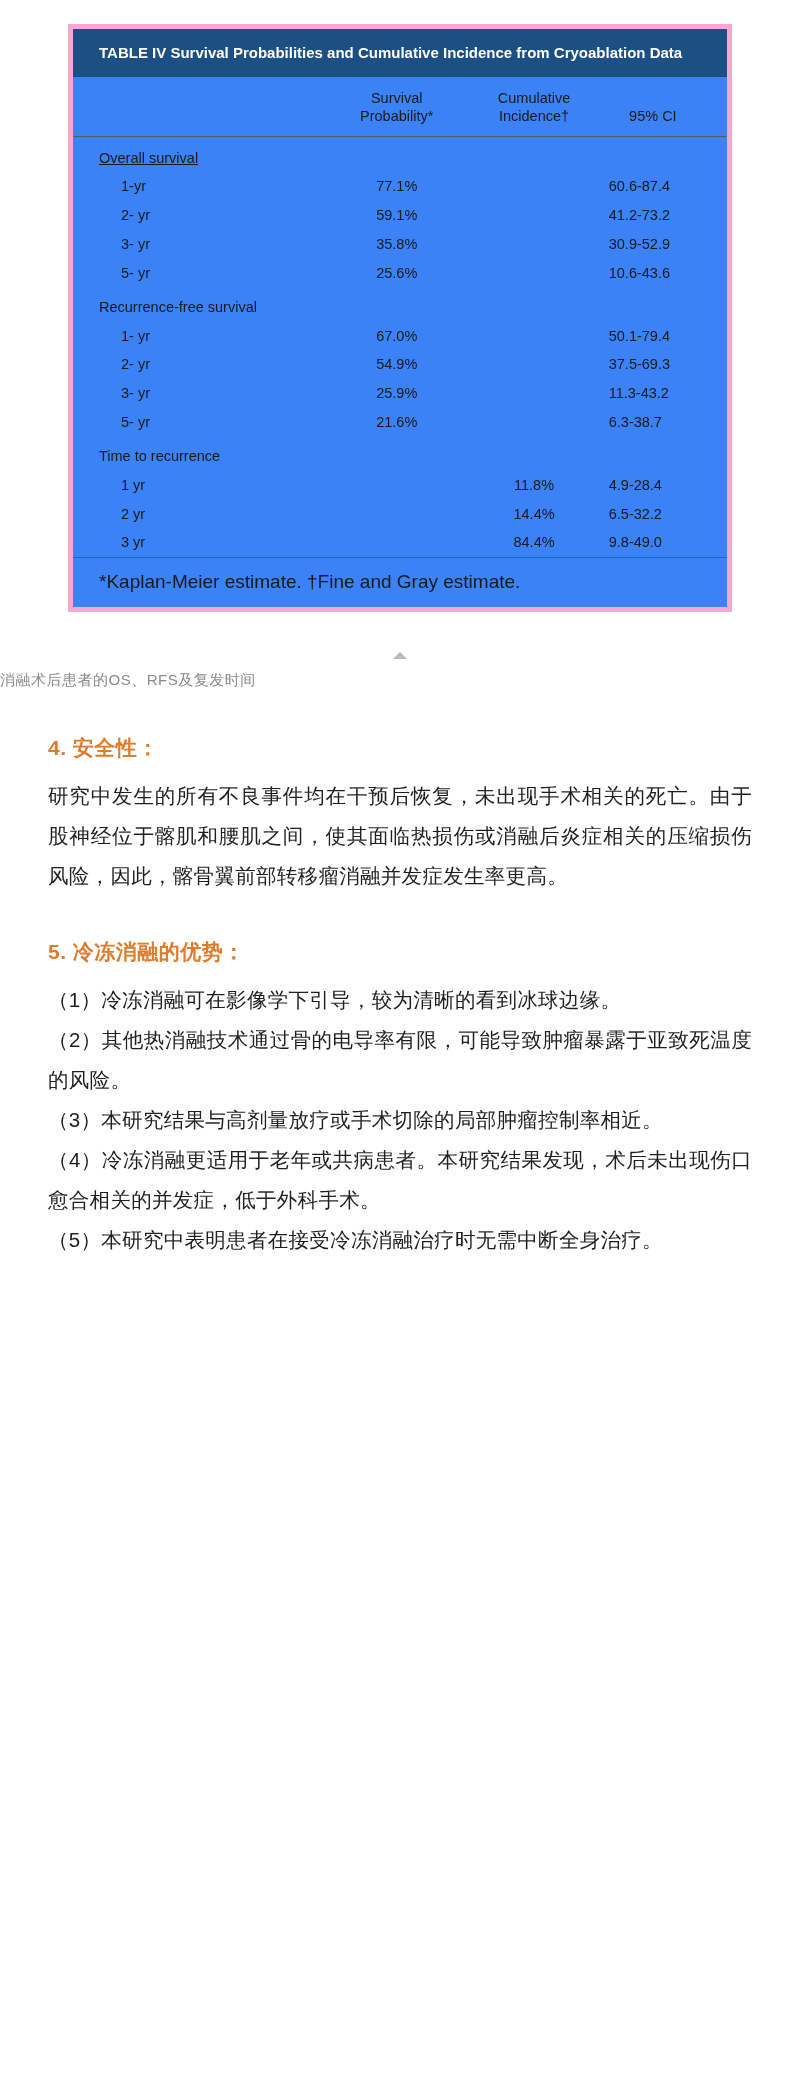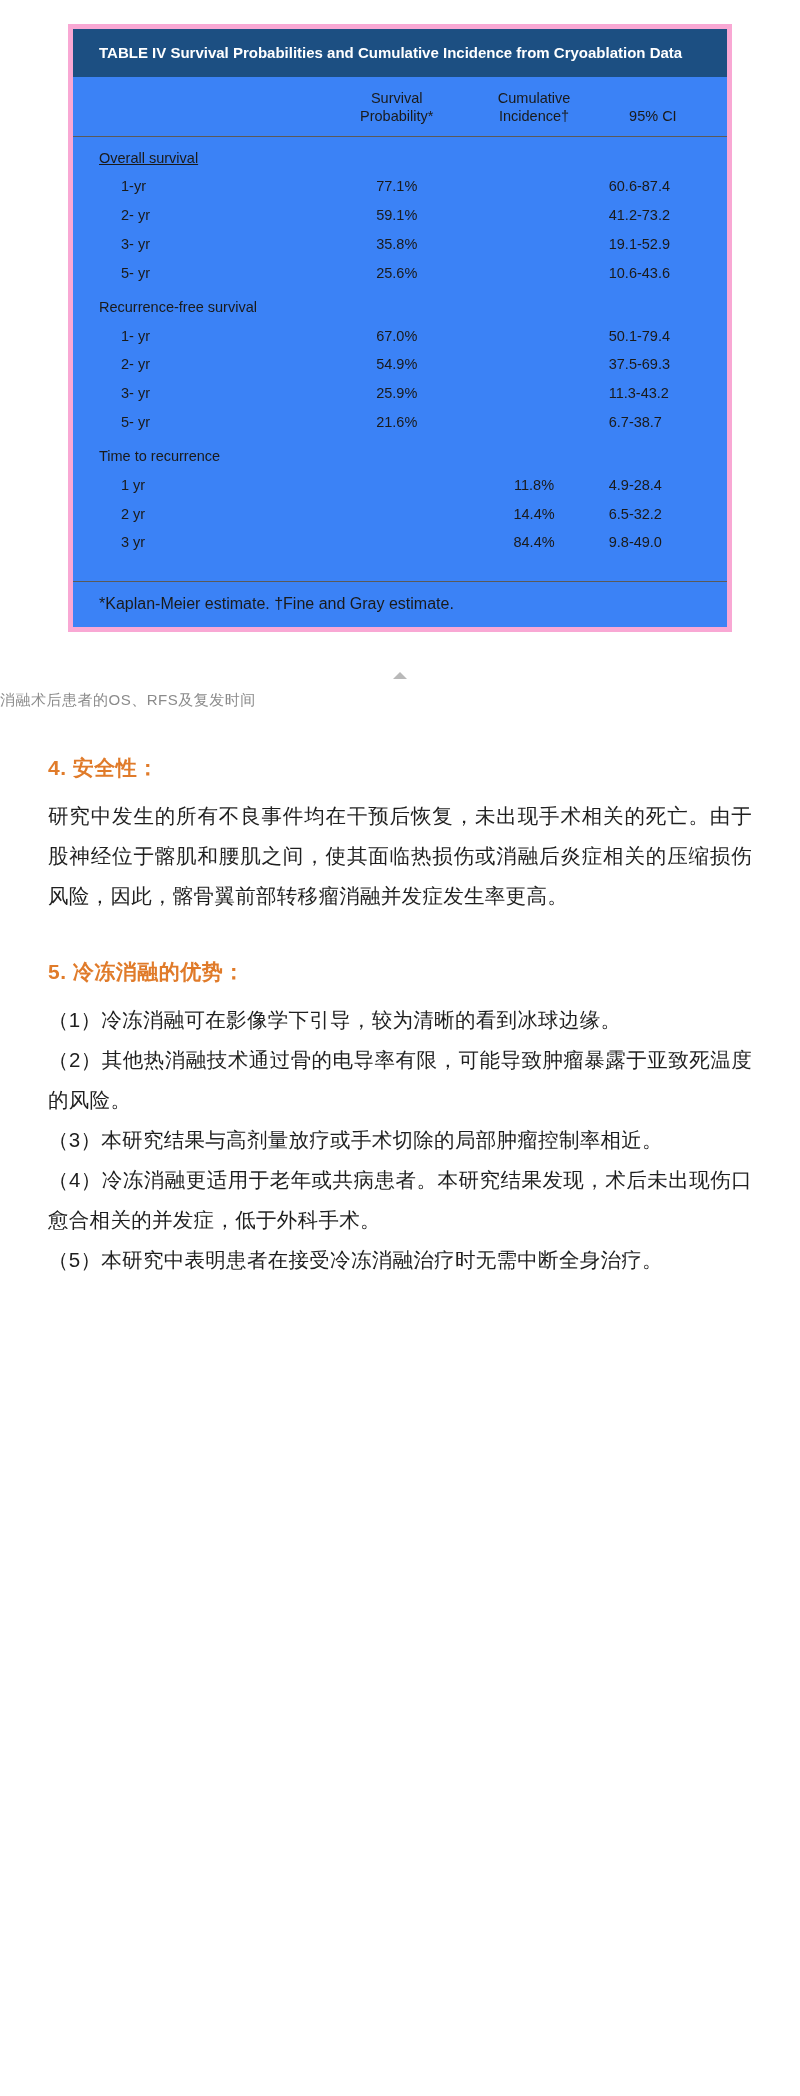--- a/index.html
+++ b/index.html
@@ -63,24 +63,23 @@
   .col-ci    { width: 19%; padding-right: 30px !important; }
 
   td.col-label.group { padding-left: 26px !important; }
   td.col-label.indent { padding-left: 48px !important; }
 
   tr.group-row td { padding-top: 10px; }
   tr.first-group td { padding-top: 12px; text-decoration: underline; }
 
   .table-footnote {
     border-top: 1px solid #5a5a5a;
-    font-size: 16px;
+    font-size: 19px;
     padding: 13px 26px 14px 26px;
     color: #1a1a1a;
-    margin-top: 24px;
   }
 
   
   .caption-area {
     margin-top: 40px;
     text-align: left;
   }
   .caret {
     width: 0; height: 0;
     margin: 0 auto 12px auto;
@@ -158,21 +157,21 @@
           <tr>
             <td class="col-label indent">2- yr</td>
             <td class="col-surv">59.1%</td>
             <td class="col-cum"></td>
             <td class="col-ci">41.2-73.2</td>
           </tr>
           <tr>
             <td class="col-label indent">3- yr</td>
             <td class="col-surv">35.8%</td>
             <td class="col-cum"></td>
-            <td class="col-ci">19.1-52.9</td>
+            <td class="col-ci">30.9-52.9</td>
           </tr>
           <tr>
             <td class="col-label indent">5- yr</td>
             <td class="col-surv">25.6%</td>
             <td class="col-cum"></td>
             <td class="col-ci">10.6-43.6</td>
           </tr>
           <tr class="group-row">
             <td class="col-label group">Recurrence-free survival</td>
             <td class="col-surv"></td>
@@ -194,21 +193,21 @@
           <tr>
             <td class="col-label indent">3- yr</td>
             <td class="col-surv">25.9%</td>
             <td class="col-cum"></td>
             <td class="col-ci">11.3-43.2</td>
           </tr>
           <tr>
             <td class="col-label indent">5- yr</td>
             <td class="col-surv">21.6%</td>
             <td class="col-cum"></td>
-            <td class="col-ci">6.7-38.7</td>
+            <td class="col-ci">6.3-38.7</td>
           </tr>
           <tr class="group-row">
             <td class="col-label group">Time to recurrence</td>
             <td class="col-surv"></td>
             <td class="col-cum"></td>
             <td class="col-ci"></td>
           </tr>
           <tr>
             <td class="col-label indent">1 yr</td>
             <td class="col-surv"></td>

